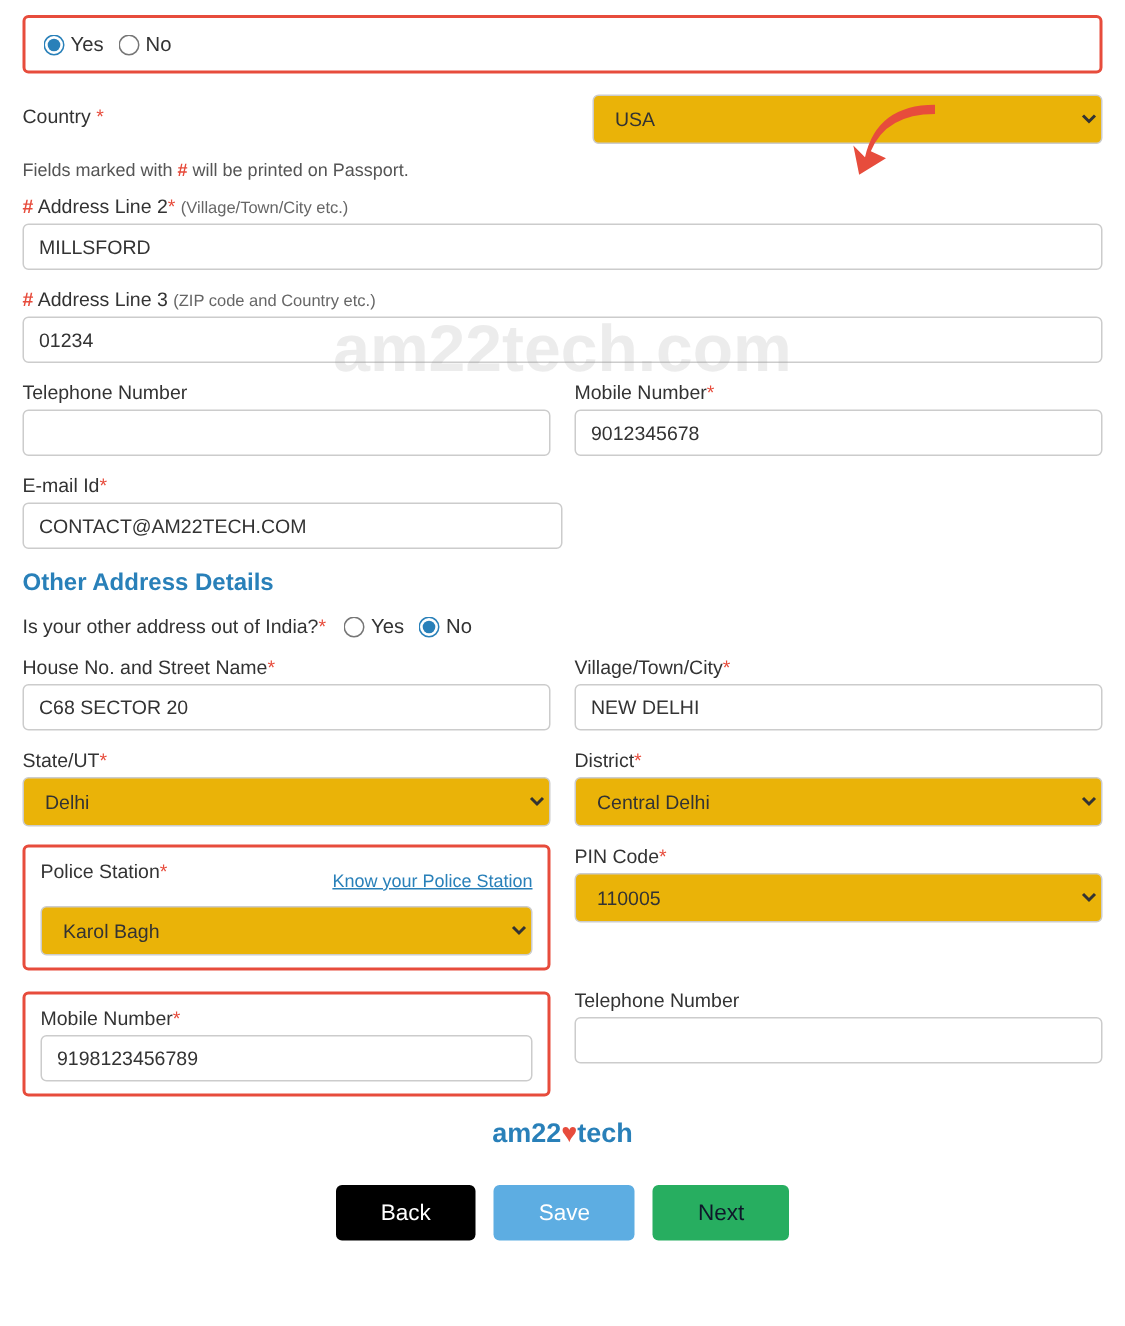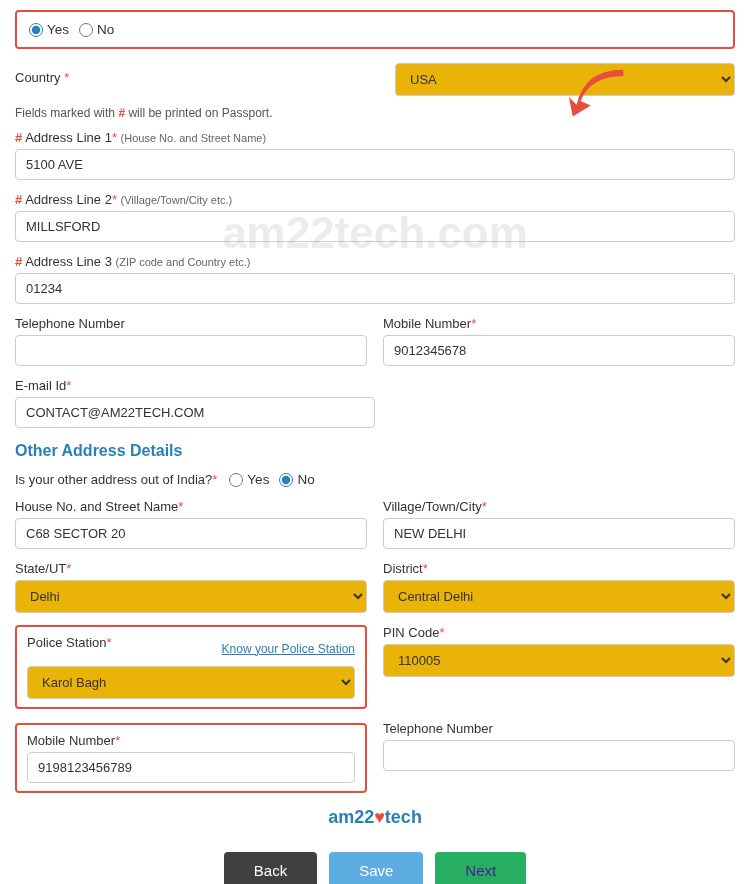--- a/index.html
+++ b/index.html
@@ -141,30 +141,30 @@
     }
     .btn {
       padding: 10px 30px;
       border: none;
       border-radius: 4px;
       font-size: 15px;
       cursor: pointer;
       font-weight: 500;
     }
     .btn-back {
-      background: #404040;
+      background: #000000;
       color: #fff;
     }
     .btn-save {
       background: #5dade2;
       color: #fff;
     }
     .btn-next {
       background: #27ae60;
-      color: #4c1d95;
+      color: #0f172a;
     }
     .watermark {
       position: absolute;
       top: 208px;
       left: 50%;
       transform: translateX(-50%);
       font-size: 44px;
       font-weight: bold;
       color: rgba(150,150,150,0.18);
       white-space: nowrap;
@@ -243,28 +243,20 @@
         <option>UK</option>
         <option>Canada</option>
       </select>
     </div>
   </div>
 
   <div class="fields-note">
     Fields marked with <span class="hash">#</span> will be printed on Passport.
   </div>
 
-  <div class="full-width-field">
-    <label class="form-label">
-      <span class="hash">#</span>
-      <span> Address Line 1</span><span class="required">*</span>
-      <span class="sub-label"> (House No. and Street Name)</span>
-    </label>
-    <input type="text" class="form-control" value="5100 AVE" style="">
-  </div>
 
   <div class="full-width-field">
     <label class="form-label">
       <span class="hash">#</span>
       <span> Address Line 2</span><span class="required">*</span>
       <span class="sub-label"> (Village/Town/City etc.)</span>
     </label>
     <input type="text" class="form-control" value="MILLSFORD" style="">
   </div>
 

